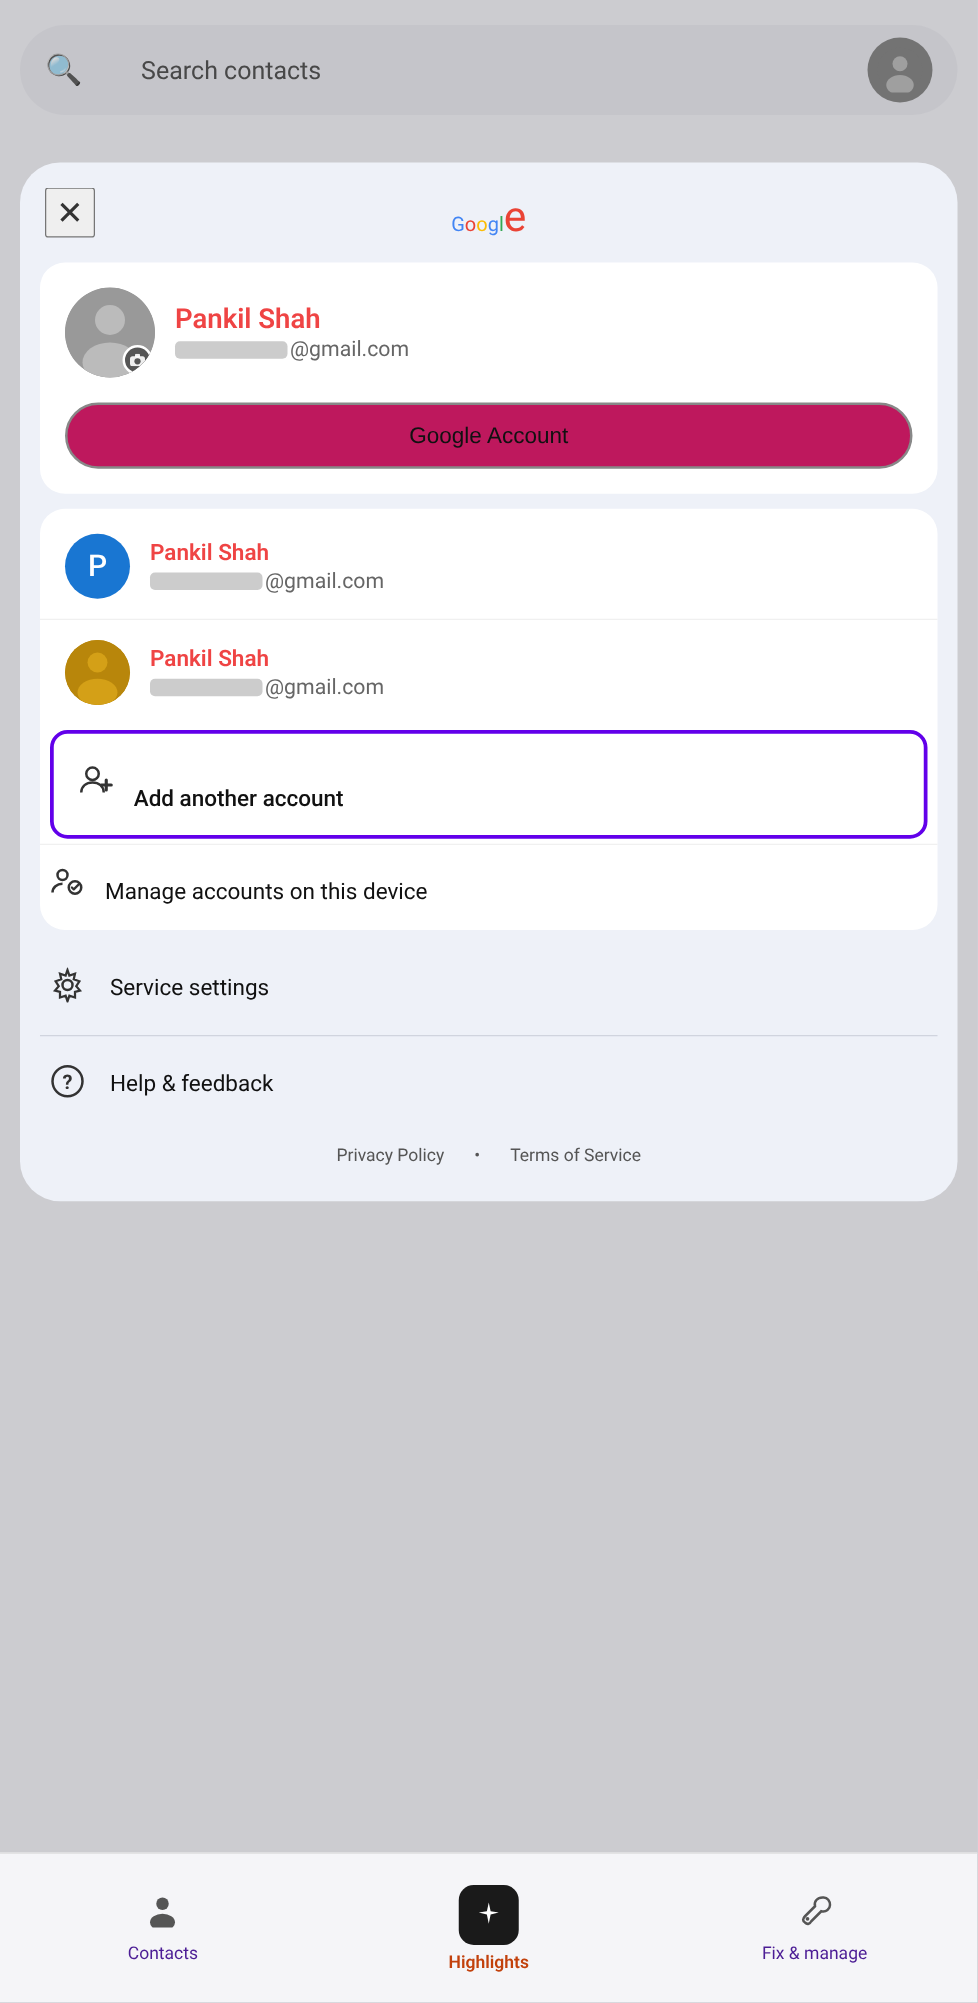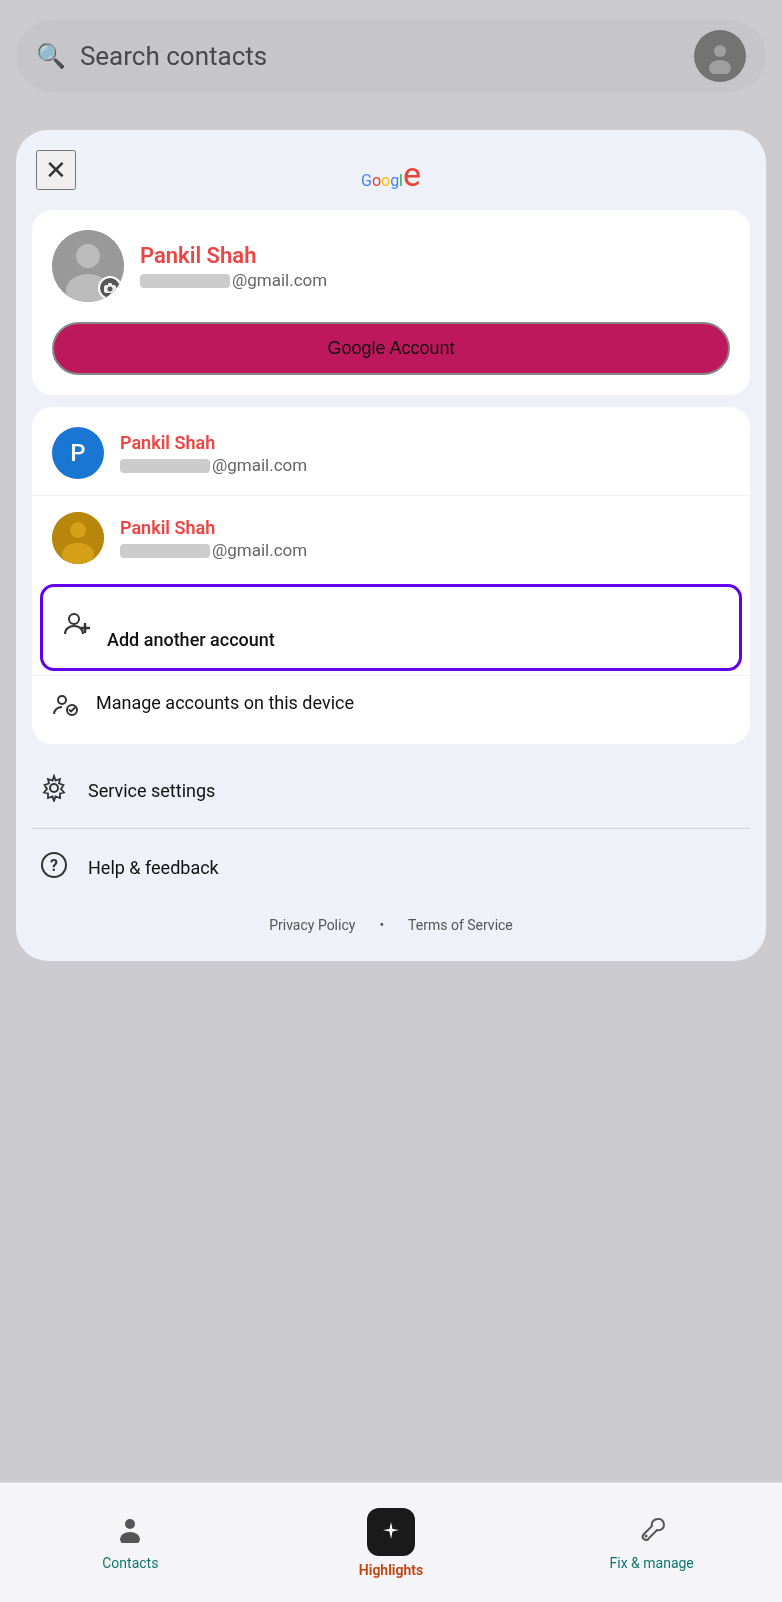--- a/index.html
+++ b/index.html
@@ -33,23 +33,24 @@
       padding: 0 20px;
       gap: 14px;
     }
 
     .search-icon-bg {
       color: #444;
       font-size: 24px;
     }
 
     .search-text-bg {
-      font-size: 26px;
+      font-size: 20px;
       color: #555;
       flex: 1;
+      margin-left: 33px;
     }
 
     .avatar-bg {
       width: 52px;
       height: 52px;
       border-radius: 50%;
       background: #888;
       overflow: hidden;
       display: flex;
       align-items: center;
@@ -90,21 +91,21 @@
       border-radius: 12px;
       display: flex;
       align-items: center;
       justify-content: center;
       color: white;
       font-size: 22px;
     }
 
     .nav-label {
       font-size: 14px;
-      color: #0f766e;
+      color: #4c1d95;
     }
 
     .nav-label-active {
       font-size: 14px;
       color: #c2410c;
       font-weight: 600;
     }
 
     
     .overlay {
@@ -293,23 +294,23 @@
 
     .add-label {
       font-size: 18px;
       font-weight: 500;
       color: #111;
       margin-top: 24px;
     }
 
     .manage-row {
       display: flex;
-      align-items: flex-start;
+      align-items: flex-end;
       gap: 16px;
-      padding: 16px 20px;
+      padding: 16px 8px;
       border-top: 1px solid #f0f0f0;
       cursor: pointer;
     }
 
     .manage-label {
       font-size: 18px;
       color: #111;
     }
 
     

